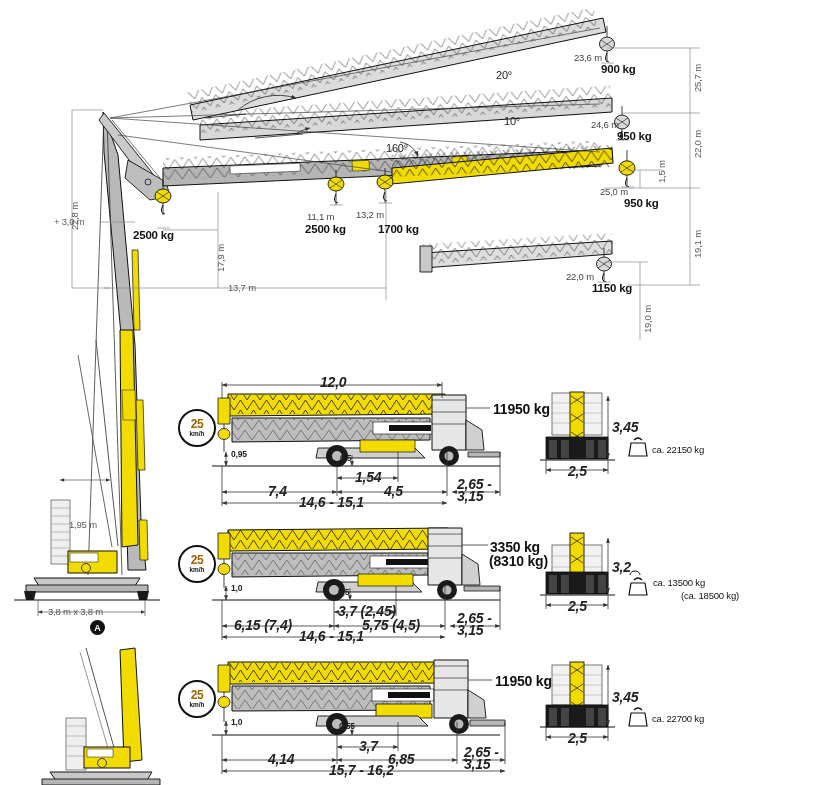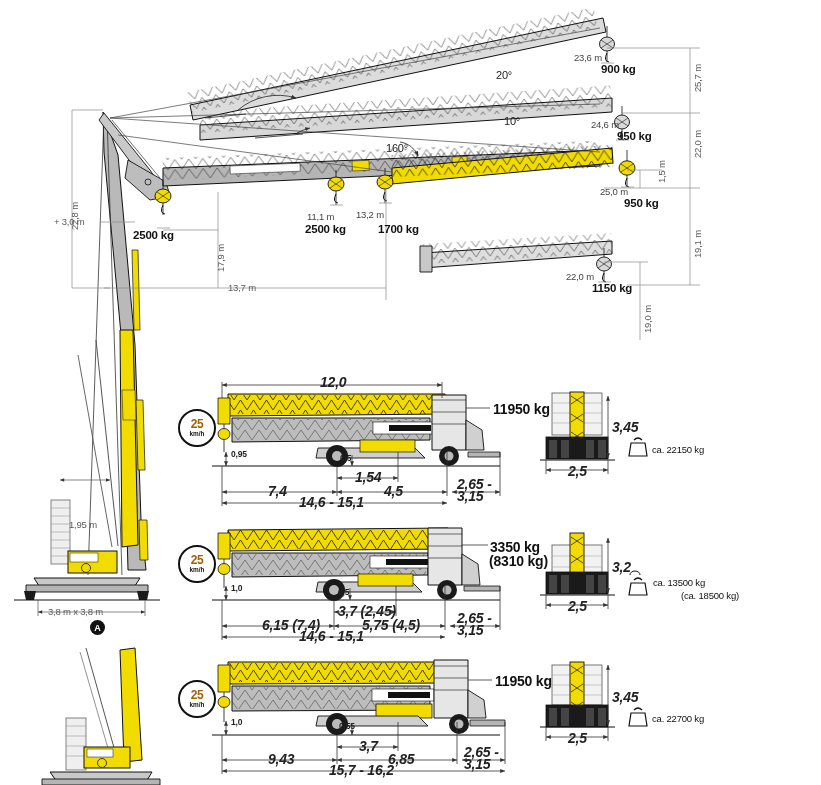--- a/index.html
+++ b/index.html
@@ -639,40 +639,40 @@
 
   <div class="speed" style="left:178px;top:545px;">
     <span class="num">25</span>
     <span class="unit">km/h</span>
   </div>
   <div class="lbl wlabel" style="left:490px;top:540px;">3350 kg</div>
   <div class="lbl wlabel" style="left:489px;top:554px;">(8310 kg)</div>
   <div class="lbl tdim-sm" style="left:231px;top:584px;">1,0</div>
   <div class="lbl tdim-sm" style="left:338px;top:588px;">0,5</div>
   <div class="lbl tdim" style="left:338px;top:604px;">3,7 (2,45)</div>
-  <div class="lbl tdim" style="left:262px;top:618px;">6,15 (7,4)</div>
+  <div class="lbl tdim" style="left:234px;top:618px;">6,15 (7,4)</div>
   <div class="lbl tdim" style="left:362px;top:618px;">5,75 (4,5)</div>
   <div class="lbl tdim" style="left:457px;top:611px;">2,65 -</div>
   <div class="lbl tdim" style="left:457px;top:623px;">3,15</div>
   <div class="lbl tdim" style="left:299px;top:629px;">14,6 - 15,1</div>
 
   <div class="lbl tdim" style="left:612px;top:560px;">3,2</div>
   <div class="lbl tdim" style="left:568px;top:599px;">2,5</div>
   <div class="lbl wlabel2" style="left:653px;top:578px;">ca. 13500 kg</div>
   <div class="lbl wlabel2" style="left:653px;top:591px;padding-left:28px;">(ca. 18500 kg)</div>
 
   <div class="speed" style="left:178px;top:680px;">
     <span class="num">25</span>
     <span class="unit">km/h</span>
   </div>
   <div class="lbl wlabel" style="left:495px;top:674px;">11950 kg</div>
   <div class="lbl tdim-sm" style="left:231px;top:718px;">1,0</div>
   <div class="lbl tdim-sm" style="left:339px;top:722px;">0,55</div>
   <div class="lbl tdim" style="left:359px;top:739px;">3,7</div>
-  <div class="lbl tdim" style="left:268px;top:752px;">9,43</div>
+  <div class="lbl tdim" style="left:268px;top:752px;">4,14</div>
   <div class="lbl tdim" style="left:388px;top:752px;">6,85</div>
   <div class="lbl tdim" style="left:464px;top:745px;">2,65 -</div>
   <div class="lbl tdim" style="left:464px;top:757px;">3,15</div>
   <div class="lbl tdim" style="left:329px;top:763px;">15,7 - 16,2</div>
 
   <div class="lbl tdim" style="left:612px;top:690px;">3,45</div>
   <div class="lbl tdim" style="left:568px;top:731px;">2,5</div>
   <div class="lbl wlabel2" style="left:652px;top:714px;">ca. 22700 kg</div>
 
 </div>

